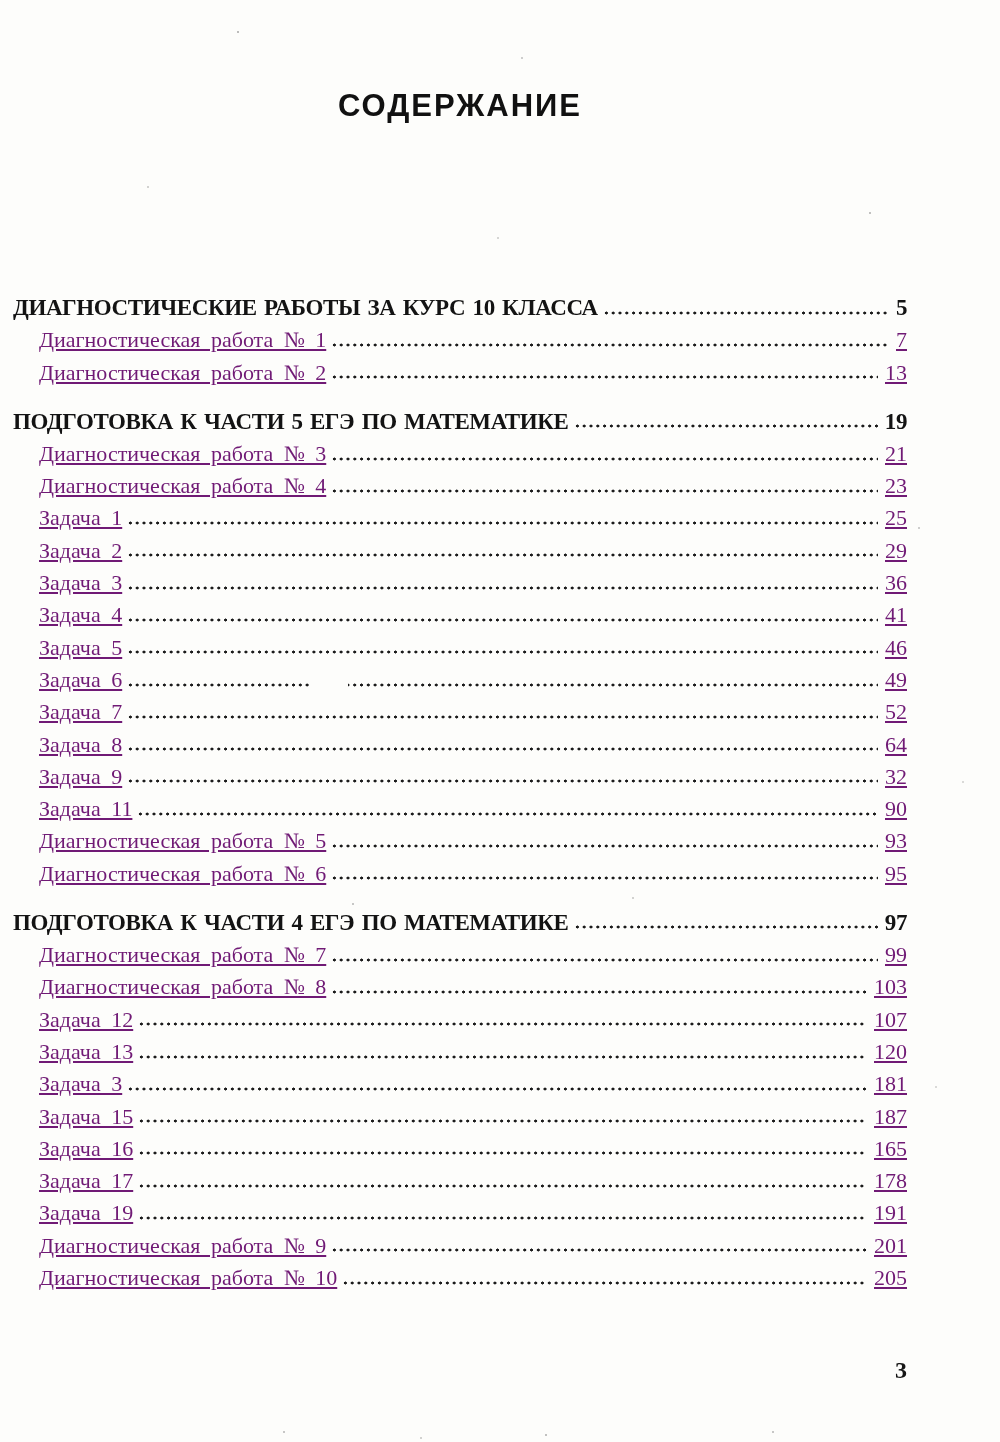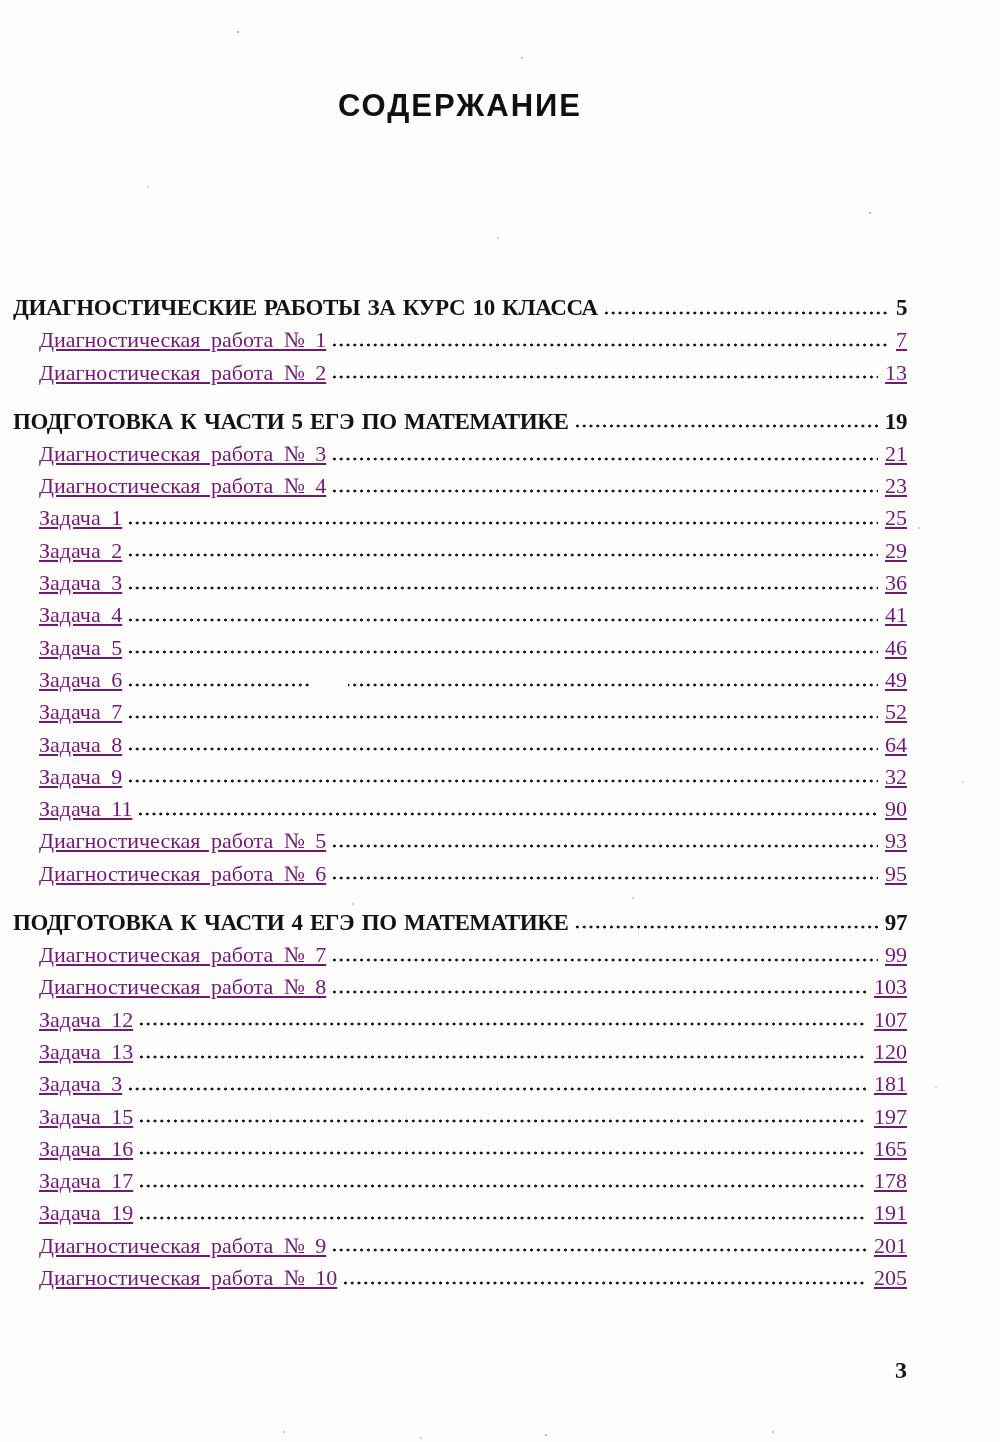--- a/index.html
+++ b/index.html
@@ -281,21 +281,21 @@
 
   <div class="toc-row entry">
     <span class="toc-label">Задача 3</span>
     <span class="toc-leader"></span>
     <span class="toc-page">181</span>
   </div>
 
   <div class="toc-row entry">
     <span class="toc-label">Задача 15</span>
     <span class="toc-leader"></span>
-    <span class="toc-page">197</span>
+    <span class="toc-page">187</span>
   </div>
 
   <div class="toc-row entry">
     <span class="toc-label">Задача 16</span>
     <span class="toc-leader"></span>
     <span class="toc-page">165</span>
   </div>
 
   <div class="toc-row entry">
     <span class="toc-label">Задача 17</span>

